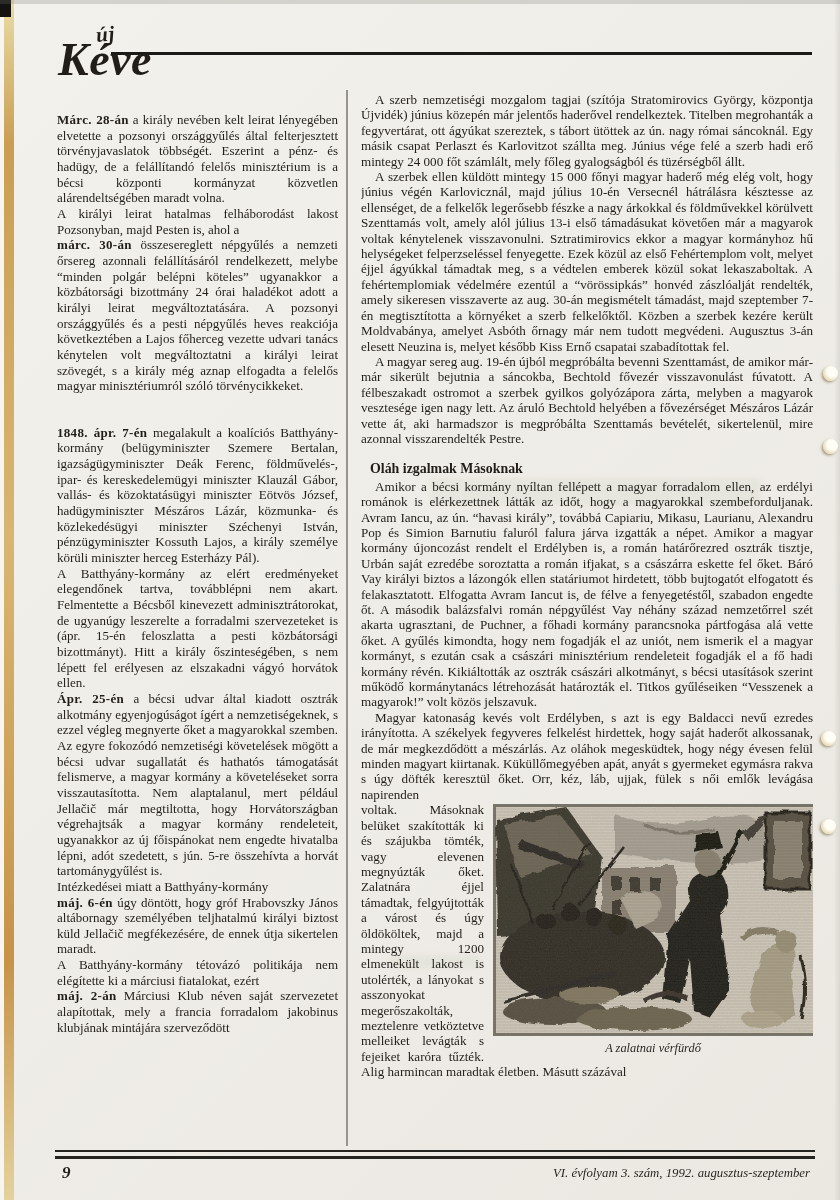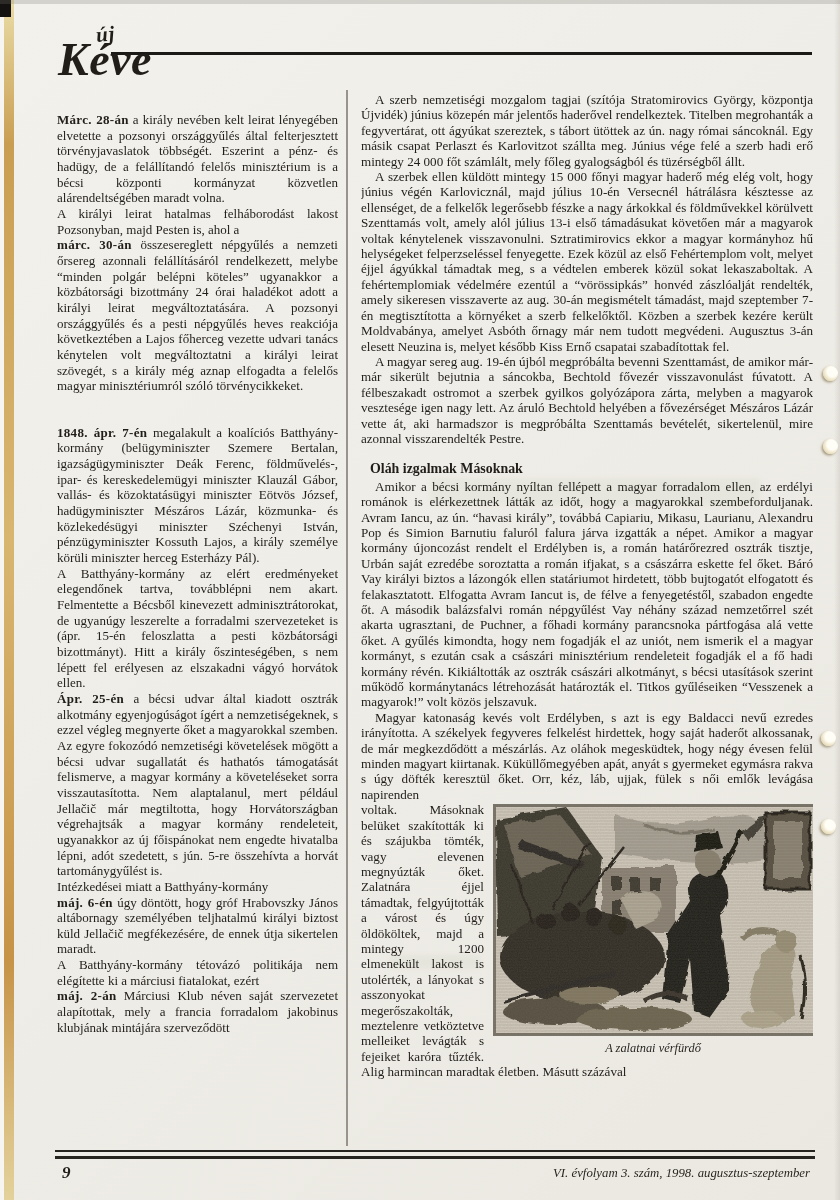--- a/index.html
+++ b/index.html
@@ -164,15 +164,15 @@
           <rect width="322" height="230" filter="url(#grain)" opacity="0.5"></rect>
           <rect x="1" y="1" width="320" height="228" fill="none" stroke="#3a352c" stroke-width="2" opacity="0.55"></rect>
         </svg>
         <span class="caption">A zalatnai vérfürdő</span>
       </span><span>voltak. Másoknak belüket szakították ki és szájukba tömték, vagy elevenen megnyúzták őket. Zalatnára éjjel támadtak, felgyújtották a várost és úgy öldököltek, majd a mintegy 1200 elmenekült lakost is utolérték, a lányokat s asszonyokat megerőszakolták, meztelenre vetköztetve melleiket levágták s fejeiket karóra tűzték. Alig harmincan maradtak életben. Másutt százával</span>
     </p>
   </div>
 
   <div class="foot-rule"></div>
   <div class="page-num">9</div>
-  <div class="issue">VI. évfolyam 3. szám, 1998. augusztus-szeptember</div>
+  <div class="issue">VI. évfolyam 3. szám, 1992. augusztus-szeptember</div>
 
 </div>
 
 </body></html>

